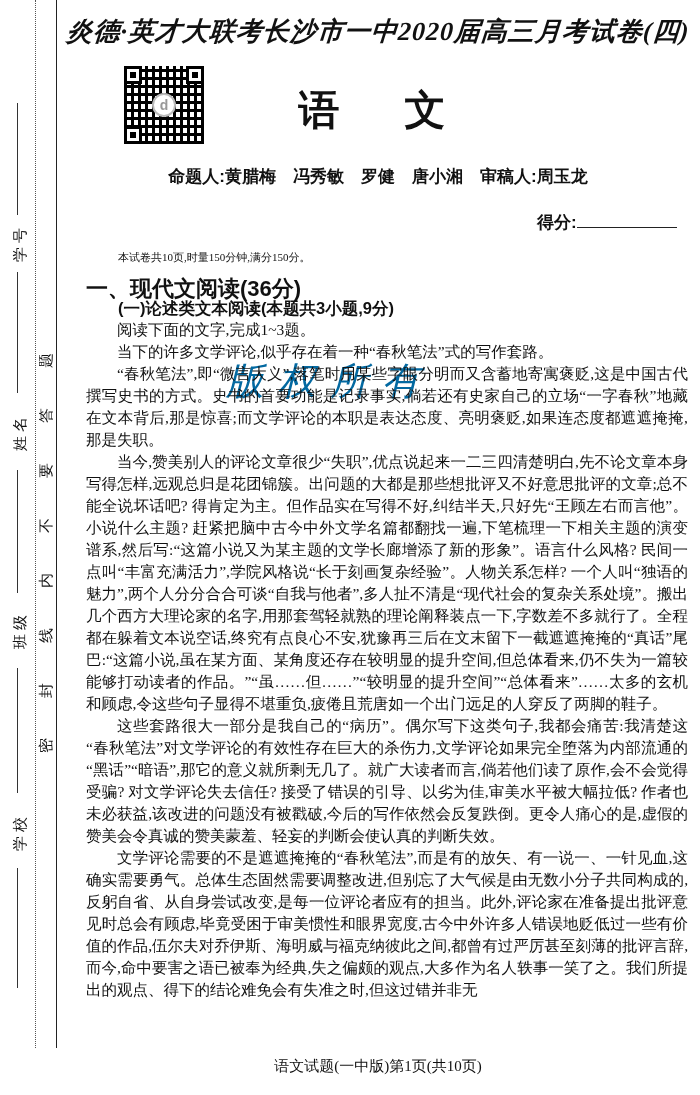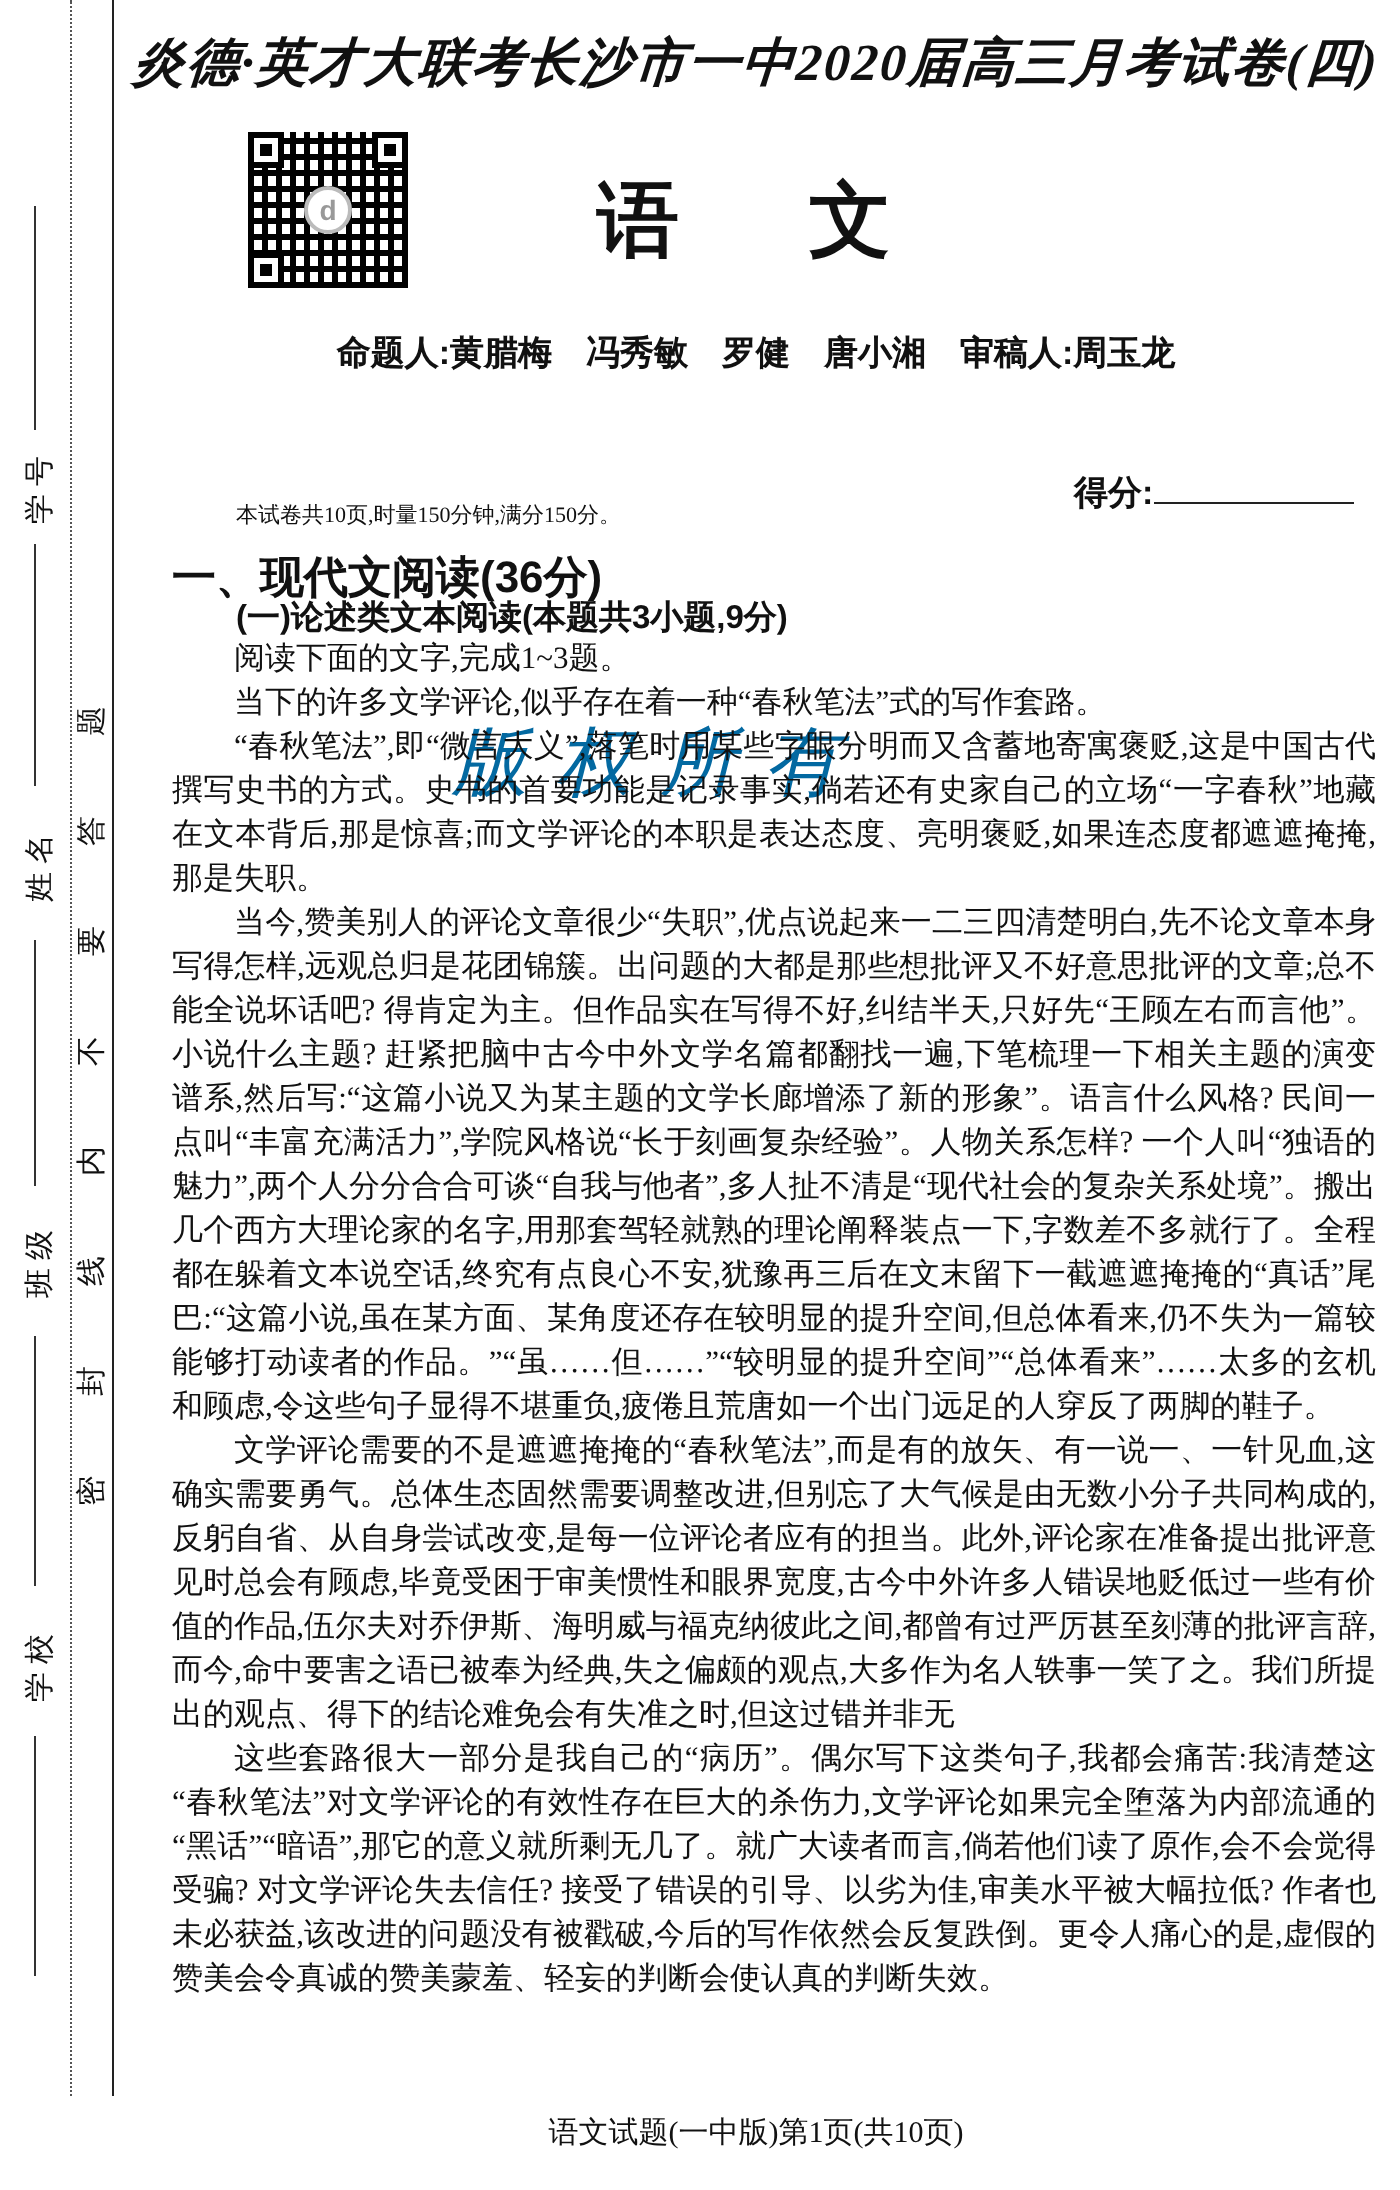--- a/index.html
+++ b/index.html
@@ -22,21 +22,21 @@
 
   
   .center-band{position:absolute;left:56px;width:644px;text-align:center;}
   .exam-title{top:14px;font-size:26px;font-weight:700;font-style:italic;
         font-family:"Liberation Serif",serif;letter-spacing:1px;transform:skewX(-4deg);}
   .subject-title{top:83px;font-size:41px;font-weight:700;letter-spacing:12px;
         font-family:"Liberation Sans",sans-serif;}
   .authors{top:165px;font-size:17px;font-weight:700;
         font-family:"Liberation Sans",sans-serif;}
   .score{position:absolute;left:537px;top:211px;font-size:17px;font-weight:700;
-        font-family:"Liberation Sans",sans-serif;white-space:nowrap;margin-top:24px;}
+        font-family:"Liberation Sans",sans-serif;white-space:nowrap;}
   .score .score-blank{display:inline-block;width:100px;height:15px;
         border-bottom:1.5px solid #222;}
 
   
   .qr{position:absolute;left:124px;top:66px;width:80px;height:78px;
       background-image:
         repeating-linear-gradient(0deg,#000 0 3px,transparent 3px 8px),
         repeating-linear-gradient(90deg,#000 0 3px,#fff 3px 7px);}
   .finder{position:absolute;width:18px;height:18px;background:#fff;border:3px solid #000;box-sizing:border-box;}
   .finder::after{content:"";position:absolute;left:3px;top:3px;width:6px;height:6px;background:#000;}
@@ -104,18 +104,18 @@
 
   <div class="exam-info">本试卷共10页,时量150分钟,满分150分。</div>
   <div class="h1">一、现代文阅读(36分)</div>
   <div class="h2">(一)论述类文本阅读(本题共3小题,9分)</div>
 
   <div class="article">
     <p>阅读下面的文字,完成1~3题。</p>
     <p>当下的许多文学评论,似乎存在着一种“春秋笔法”式的写作套路。</p>
     <p>“春秋笔法”,即“微言大义”,落笔时用某些字眼分明而又含蓄地寄寓褒贬,这是中国古代撰写史书的方式。史书的首要功能是记录事实,倘若还有史家自己的立场“一字春秋”地藏在文本背后,那是惊喜;而文学评论的本职是表达态度、亮明褒贬,如果连态度都遮遮掩掩,那是失职。</p>
     <p>当今,赞美别人的评论文章很少“失职”,优点说起来一二三四清楚明白,先不论文章本身写得怎样,远观总归是花团锦簇。出问题的大都是那些想批评又不好意思批评的文章;总不能全说坏话吧? 得肯定为主。但作品实在写得不好,纠结半天,只好先“王顾左右而言他”。小说什么主题? 赶紧把脑中古今中外文学名篇都翻找一遍,下笔梳理一下相关主题的演变谱系,然后写:“这篇小说又为某主题的文学长廊增添了新的形象”。语言什么风格? 民间一点叫“丰富充满活力”,学院风格说“长于刻画复杂经验”。人物关系怎样? 一个人叫“独语的魅力”,两个人分分合合可谈“自我与他者”,多人扯不清是“现代社会的复杂关系处境”。搬出几个西方大理论家的名字,用那套驾轻就熟的理论阐释装点一下,字数差不多就行了。全程都在躲着文本说空话,终究有点良心不安,犹豫再三后在文末留下一截遮遮掩掩的“真话”尾巴:“这篇小说,虽在某方面、某角度还存在较明显的提升空间,但总体看来,仍不失为一篇较能够打动读者的作品。”“虽……但……”“较明显的提升空间”“总体看来”……太多的玄机和顾虑,令这些句子显得不堪重负,疲倦且荒唐如一个出门远足的人穿反了两脚的鞋子。</p>
+    <p>这些套路很大一部分是我自己的“病历”。偶尔写下这类句子,我都会痛苦:我清楚这“春秋笔法”对文学评论的有效性存在巨大的杀伤力,文学评论如果完全堕落为内部流通的“黑话”“暗语”,那它的意义就所剩无几了。就广大读者而言,倘若他们读了原作,会不会觉得受骗? 对文学评论失去信任? 接受了错误的引导、以劣为佳,审美水平被大幅拉低? 作者也未必获益,该改进的问题没有被戳破,今后的写作依然会反复跌倒。更令人痛心的是,虚假的赞美会令真诚的赞美蒙羞、轻妄的判断会使认真的判断失效。</p>
     <p>文学评论需要的不是遮遮掩掩的“春秋笔法”,而是有的放矢、有一说一、一针见血,这确实需要勇气。总体生态固然需要调整改进,但别忘了大气候是由无数小分子共同构成的,反躬自省、从自身尝试改变,是每一位评论者应有的担当。此外,评论家在准备提出批评意见时总会有顾虑,毕竟受困于审美惯性和眼界宽度,古今中外许多人错误地贬低过一些有价值的作品,伍尔夫对乔伊斯、海明威与福克纳彼此之间,都曾有过严厉甚至刻薄的批评言辞,而今,命中要害之语已被奉为经典,失之偏颇的观点,大多作为名人轶事一笑了之。我们所提出的观点、得下的结论难免会有失准之时,但这过错并非无</p>
-    <p>这些套路很大一部分是我自己的“病历”。偶尔写下这类句子,我都会痛苦:我清楚这“春秋笔法”对文学评论的有效性存在巨大的杀伤力,文学评论如果完全堕落为内部流通的“黑话”“暗语”,那它的意义就所剩无几了。就广大读者而言,倘若他们读了原作,会不会觉得受骗? 对文学评论失去信任? 接受了错误的引导、以劣为佳,审美水平被大幅拉低? 作者也未必获益,该改进的问题没有被戳破,今后的写作依然会反复跌倒。更令人痛心的是,虚假的赞美会令真诚的赞美蒙羞、轻妄的判断会使认真的判断失效。</p>
   </div>
 
   <div class="footer">语文试题(一中版)第1页(共10页)</div>
 </div>
 
 </body></html>

